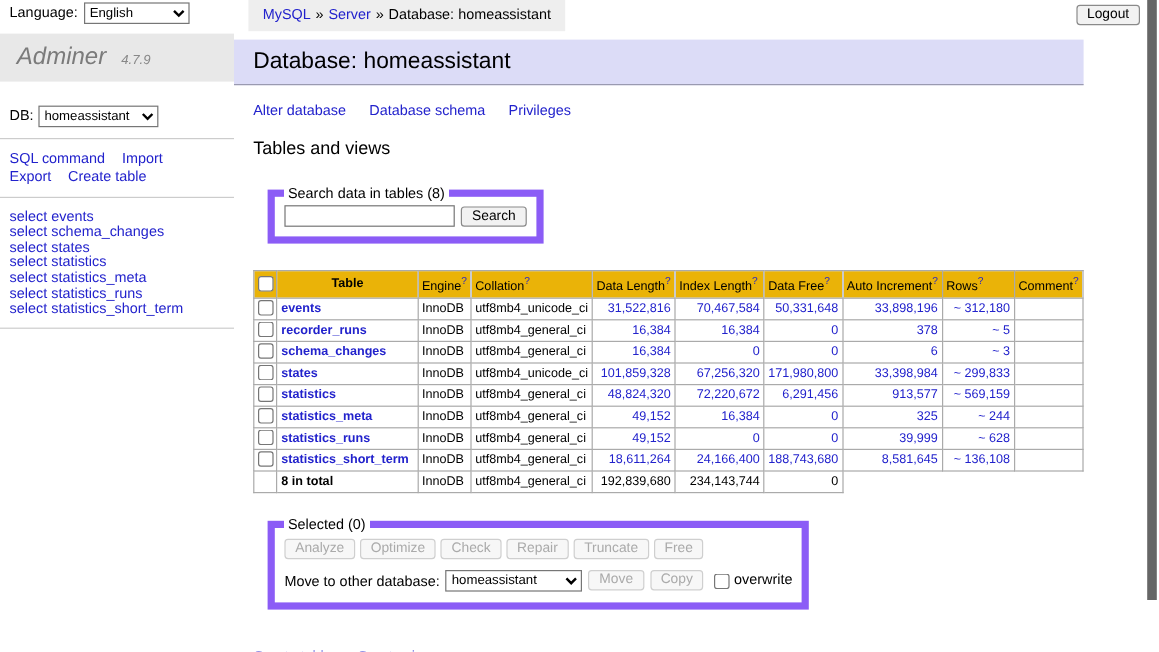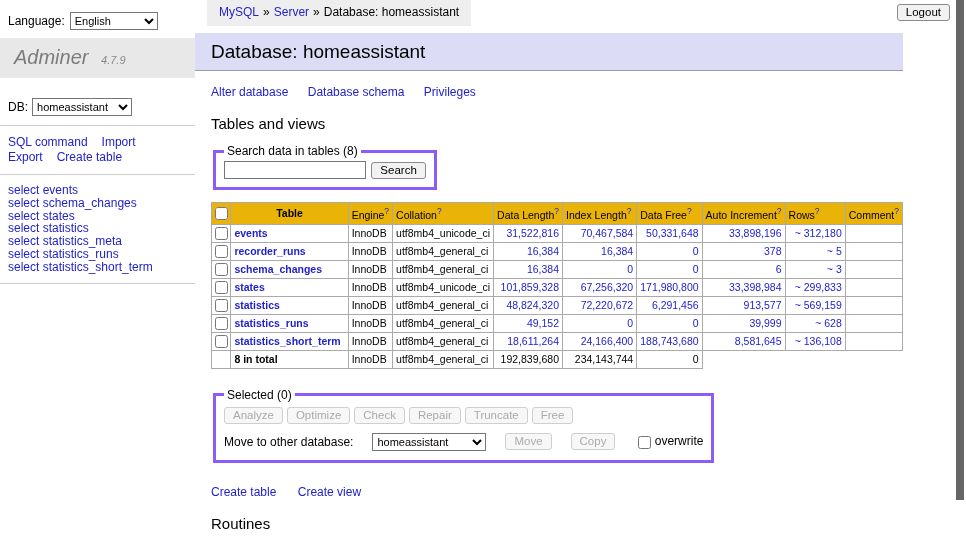--- a/index.html
+++ b/index.html
@@ -44,21 +44,21 @@
     height: 18px;
     padding: 1px 3px;
   }
   input[type="checkbox"] { margin: 0; vertical-align: middle; }
 
   
   #menu {
     position: absolute; left: 0; top: 0; width: 195px; height: 543px;
     background: #fff;
   }
-  .lang-row { padding: 12px 0 0 8px; }
+  .lang-row { padding: 2px 0 0 8px; }
   .lang-row select { width: 88px; }
   .lang-row label { margin-right: 5px; }
   #menu h1 {
     margin: 8px 0 0;
     padding: 8px 14px 9px;
     background: #e8e8e8;
     font-weight: normal;
     font-style: italic;
     font-size: 20px;
     color: #7b7b7b;
@@ -94,22 +94,22 @@
     line-height: 21px;
     color: #000;
   }
   .content-body { margin-left: 16px; }
   .nav-links { margin-top: 14px; }
   .nav-links .link { margin-right: 16px; }
   h3 { font-weight: normal; font-size: 15px; margin: 16px 0 10px; }
 
   fieldset {
     display: inline-block;
-    border: 3px solid #8b5cf6;
-    margin: 2px;
+    border: 6px solid #8b5cf6;
+    margin: 12px;
     padding: 3px 8px 8px;
   }
   legend { font-size: 12px; padding: 0 3px; }
   .search-fieldset input[type="text"] { width: 142px; }
   .search-fieldset button { margin-left: 2px; }
 
   
   table.objects {
     border-collapse: collapse;
     table-layout: fixed;
@@ -131,21 +131,21 @@
   table.objects a.tbl-name { font-weight: bold; }
   sup.help { font-size: 8.5px; color: #2222cc; cursor: pointer; }
   tr.total-row td { font-weight: normal; }
   tr.total-row td.lbl { font-weight: bold; }
   tr.total-row td.num { color: #000; }
   tr.total-row td.noborder { border: none; background: transparent; }
 
   
   .selected-fieldset { margin-top: 19px; padding: 5px 8px 9px; }
   .action-row { display: flex; gap: 4px; }
-  .move-row { margin-top: 9px; display: flex; align-items: center; gap: 19px; font-size: 12px; }
+  .move-row { margin-top: 9px; display: flex; align-items: center; gap: 5px; font-size: 12px; }
   .move-row select { width: 114px; }
   .move-row .ovw { margin-left: 4px; }
 
   .bottom-links { margin-top: 20px; }
   .bottom-links .link { margin-right: 18px; }
 
   
   #scrollbar {
     position: absolute; right: 0; top: 0; width: 10px; height: 543px;
     background: #fff;
@@ -297,20 +297,32 @@
     <td>InnoDB</td>
     <td>utf8mb4_general_ci</td>
     <td class="num">48,824,320</td>
     <td class="num">72,220,672</td>
     <td class="num">6,291,456</td>
     <td class="num">913,577</td>
     <td class="num">~ 569,159</td>
     <td></td>
   </tr>
 
+  <tr>
+    <td class="check-col"><input type="checkbox" style=""></td>
+    <td><a class="link tbl-name">statistics_meta</a></td>
+    <td>InnoDB</td>
+    <td>utf8mb4_general_ci</td>
+    <td class="num">49,152</td>
+    <td class="num">16,384</td>
+    <td class="num">0</td>
+    <td class="num">325</td>
+    <td class="num">~ 244</td>
+    <td></td>
+  </tr>
 
   <tr>
     <td class="check-col"><input type="checkbox" style=""></td>
     <td><a class="link tbl-name">statistics_runs</a></td>
     <td>InnoDB</td>
     <td>utf8mb4_general_ci</td>
     <td class="num">49,152</td>
     <td class="num">0</td>
     <td class="num">0</td>
     <td class="num">39,999</td>

